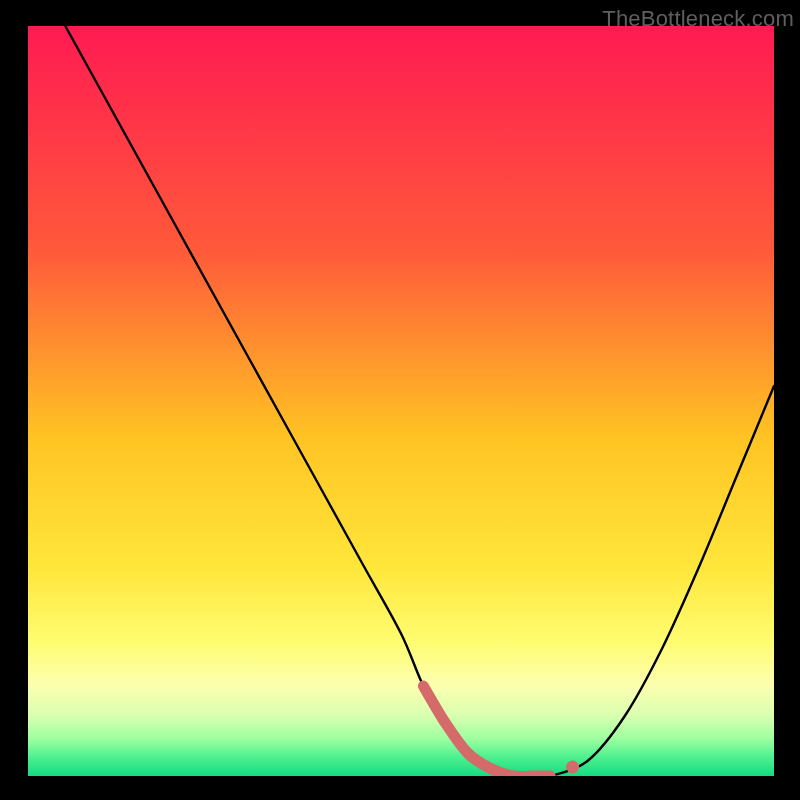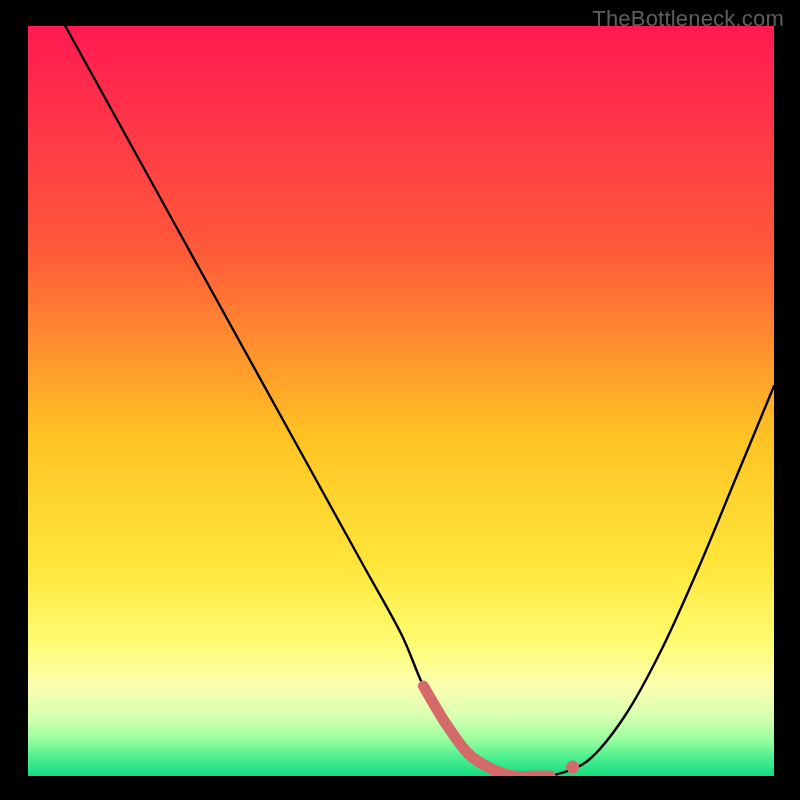--- a/index.html
+++ b/index.html
@@ -13,21 +13,21 @@
   }
   .frame {
     position: relative;
     width: 800px;
     height: 800px;
     background: #000;
   }
   .watermark {
     position: absolute;
     top: 6px;
-    right: 16px;
+    right: 6px;
     color: #5f5f5f;
     font-size: 22px;
     font-weight: 500;
     letter-spacing: 0.2px;
     z-index: 5;
   }
   .plot {
     position: absolute;
     left: 28px;
     top: 26px;

